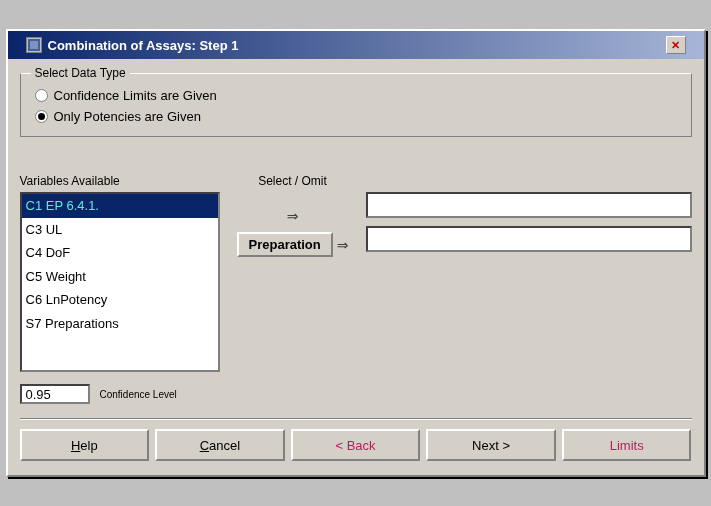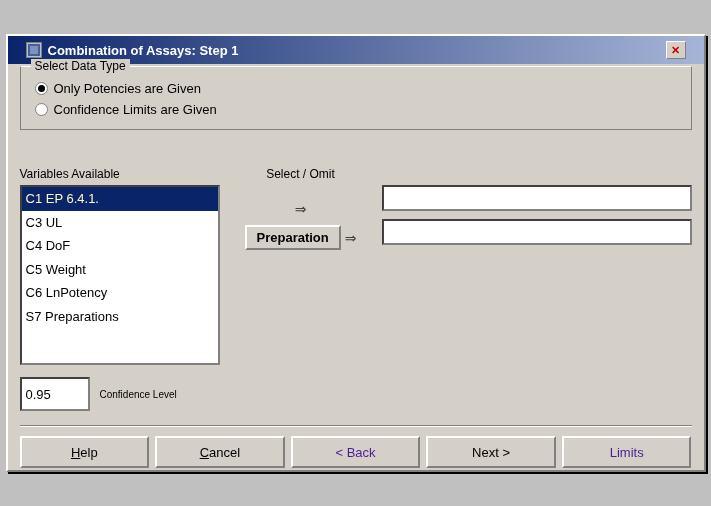--- a/index.html
+++ b/index.html
@@ -59,21 +59,21 @@
       border-left: 1px solid #ffffff;
       display: flex;
       align-items: center;
       justify-content: center;
       cursor: pointer;
       font-size: 11px;
       font-weight: bold;
       color: #cc0000;
     }
     .window-body {
-      padding: 2px 12px;
+      padding: 14px 12px;
     }
     .group-box {
       border: 1px solid #808080;
       border-top: 1px solid #ffffff;
       padding: 10px 14px 12px;
       margin-bottom: 12px;
       position: relative;
     }
     .group-box-title {
       position: absolute;
@@ -108,21 +108,21 @@
     }
     .radio-input.checked::after {
       content: '';
       width: 7px;
       height: 7px;
       border-radius: 50%;
       background: #000;
     }
     .main-area {
       display: flex;
-      gap: 16px;
+      gap: 8px;
       margin-bottom: 12px;
       margin-top: 37px;
     }
     .col-header {
       font-size: 12px;
       margin-bottom: 4px;
       color: #000;
     }
     .variables-available {
       width: 200px;
@@ -138,21 +138,21 @@
       overflow-y: auto;
     }
     .list-item {
       padding: 2px 4px;
       cursor: pointer;
       font-size: 13px;
       line-height: 1.5;
     }
     .list-item.selected {
       background: #0a246a;
-      color: #fef9c3;
+      color: #5eead4;
     }
     .select-omit-col {
       display: flex;
       flex-direction: column;
       align-items: center;
       width: 130px;
       flex-shrink: 0;
     }
     .select-omit-header {
       font-size: 12px;
@@ -213,21 +213,21 @@
       font-size: 13px;
     }
     .confidence-row {
       display: flex;
       align-items: center;
       gap: 10px;
       margin-bottom: 14px;
     }
     .confidence-input {
       width: 70px;
-      height: 34px;
+      height: 20px;
       border: 2px solid #808080;
       border-top: 2px solid #404040;
       border-left: 2px solid #404040;
       background: white;
       padding: 2px 4px;
       font-size: 13px;
     }
     .confidence-label {
       font-size: 10px;
     }
@@ -249,21 +249,21 @@
       border-top: 2px solid #ffffff;
       border-left: 2px solid #ffffff;
       background: #d4d0c8;
       cursor: pointer;
       font-size: 13px;
       display: flex;
       align-items: center;
       justify-content: center;
     }
     .action-btn.disabled {
-      color: #4c1d95;
+      color: #be185d;
       cursor: default;
     }
     .underline { text-decoration: underline; }
   </style>
 </head>
 <body>
 
 <div class="window">
 
   <div class="title-bar">
@@ -278,26 +278,26 @@
     </div>
     <div class="close-btn">✕</div>
   </div>
 
   <div class="window-body">
 
     <div class="group-box">
       <span class="group-box-title">Select Data Type</span>
       <div class="radio-group">
         <div class="radio-item">
+          <div class="radio-input"></div>
+          <span>Confidence Limits are Given</span>
+        </div>
+        <div class="radio-item">
           <div class="radio-input checked"></div>
           <span>Only Potencies are Given</span>
-        </div>
-        <div class="radio-item">
-          <div class="radio-input"></div>
-          <span>Confidence Limits are Given</span>
         </div>
       </div>
     </div>
 
     <div class="main-area">
 
       <div class="variables-available">
         <div class="col-header">Variables Available</div>
         <div class="list-box">
           <div class="list-item selected">C1 EP 6.4.1.</div>

